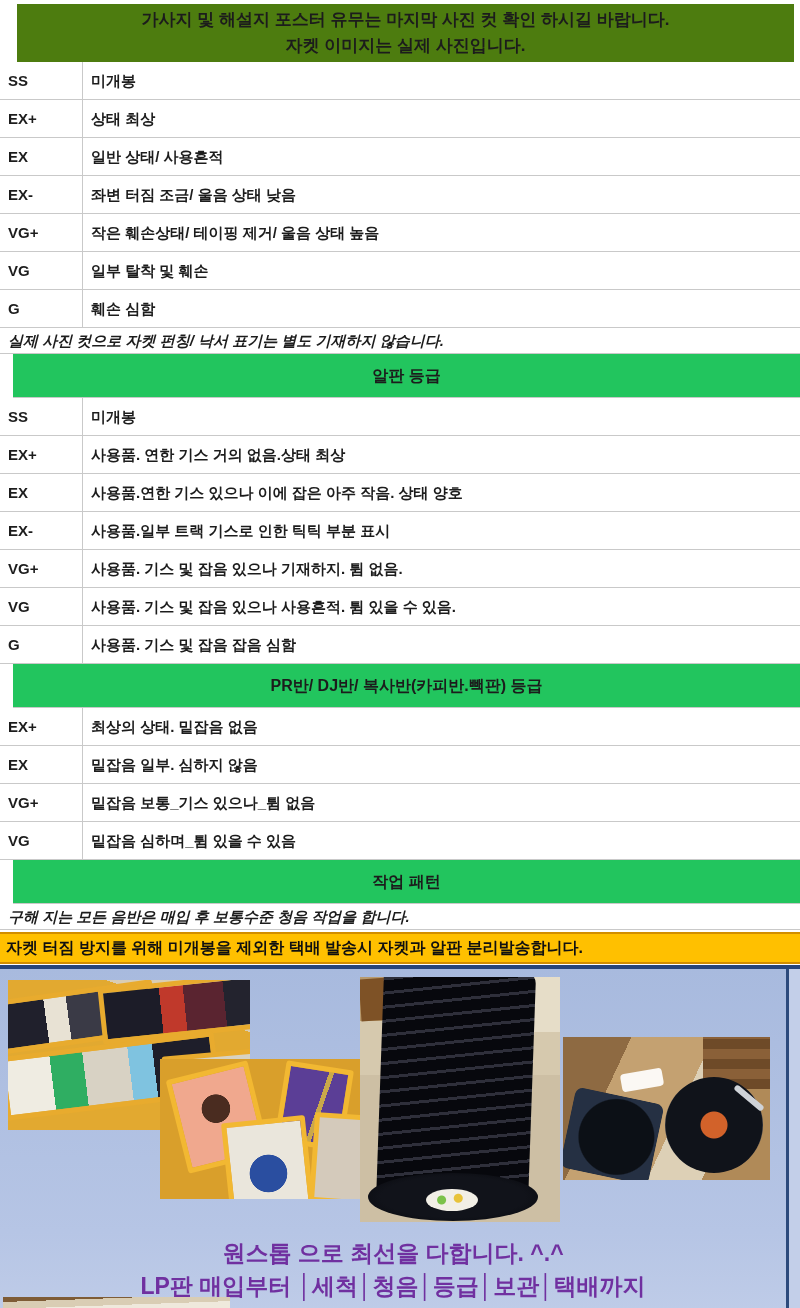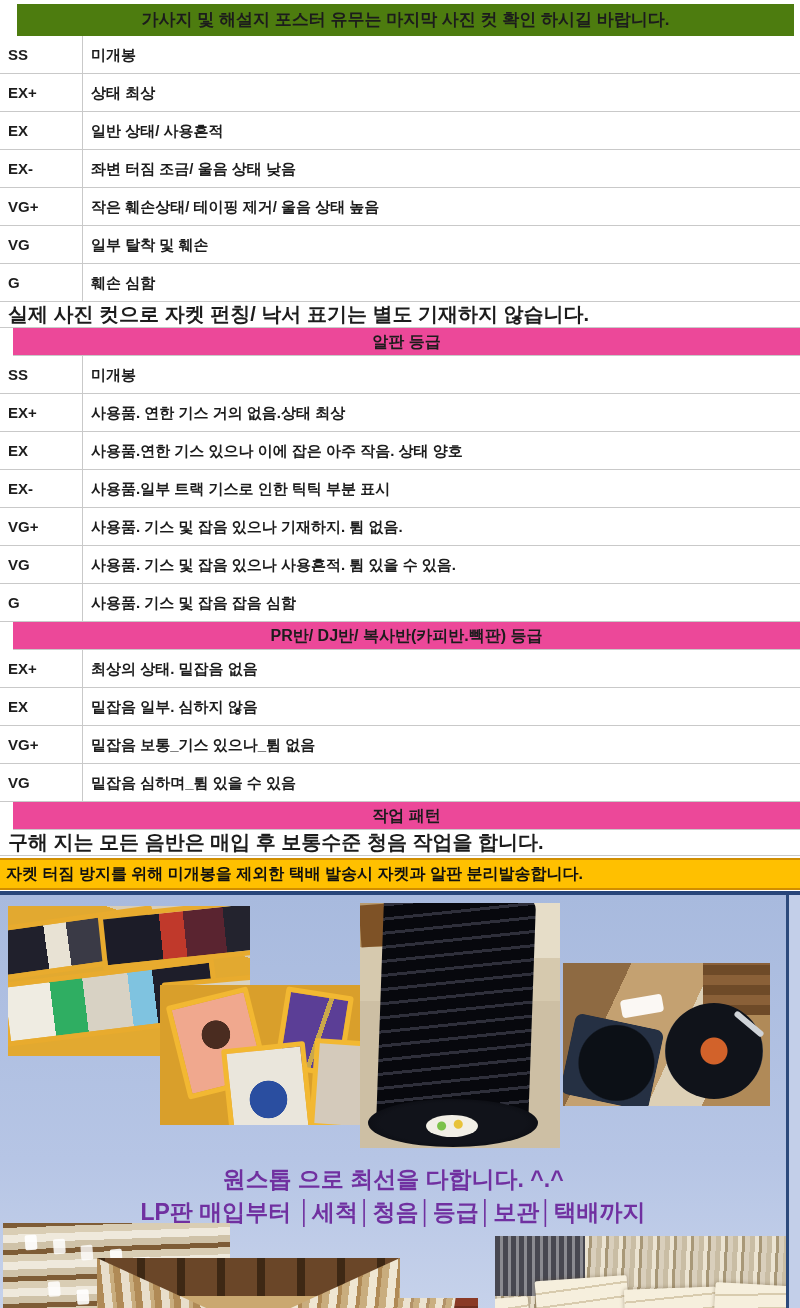--- a/index.html
+++ b/index.html
@@ -14,25 +14,25 @@
     font-size:17px;line-height:26px;padding:3px 0;
   }
   
   table.grade{border-collapse:collapse;width:100%;table-layout:fixed;}
   table.grade td{
     border-bottom:1px solid #c9c9c9;font-size:15px;line-height:21px;
     padding:8px 8px;white-space:nowrap;overflow:hidden;
   }
   td.gcode{width:66px;border-right:1px solid #c9c9c9;}
   .note-row{
-    border-bottom:1px solid #c9c9c9;font-size:20px;line-height:21px;padding:2px 8px;
+    border-bottom:1px solid #c9c9c9;font-size:15px;line-height:21px;padding:2px 8px;font-style:italic;
   }
   .section-header{
-    margin-left:13px;background:#ec4899;text-align:center;
-    font-size:16px;line-height:21px;padding:3px 0;border-bottom:1px solid #c9c9c9;
+    margin-left:13px;background:#22c55e;text-align:center;
+    font-size:16px;line-height:21px;padding:11px 0;border-bottom:1px solid #c9c9c9;
   }
   
   .ship{
     margin-top:2px;background:#ffc000;border-top:2px solid #d18e00;border-bottom:2px solid #d18e00;
     font-size:16px;line-height:20px;padding:4px 6px;color:#101010;
   }
   
   .collage{
     position:relative;width:800px;height:585px;margin-top:1px;
     background:linear-gradient(180deg,#a8bade 0%,#b6c5e5 45%,#d9e1f1 100%);
@@ -147,20 +147,21 @@
   .banner{position:absolute;left:0;right:14px;top:268px;text-align:center;
     color:#7030a0;font-size:23px;line-height:33px;}
   .wm{position:absolute;left:498px;top:492px;font-size:100px;letter-spacing:-4px;
     color:rgba(255,255,255,.55);line-height:100px;}
 </style>
 </head>
 <body>
 
 <div class="notice">
   <div>가사지 및 해설지 포스터 유무는 마지막 사진 컷 확인 하시길 바랍니다.</div>
+  <div>자켓 이미지는 실제 사진입니다.</div>
 </div>
 
 <table class="grade">
   <tbody>
       <tr>
         <td class="gcode">SS</td>
         <td>미개봉</td>
       </tr>
   <tr>
         <td class="gcode">EX+</td>

